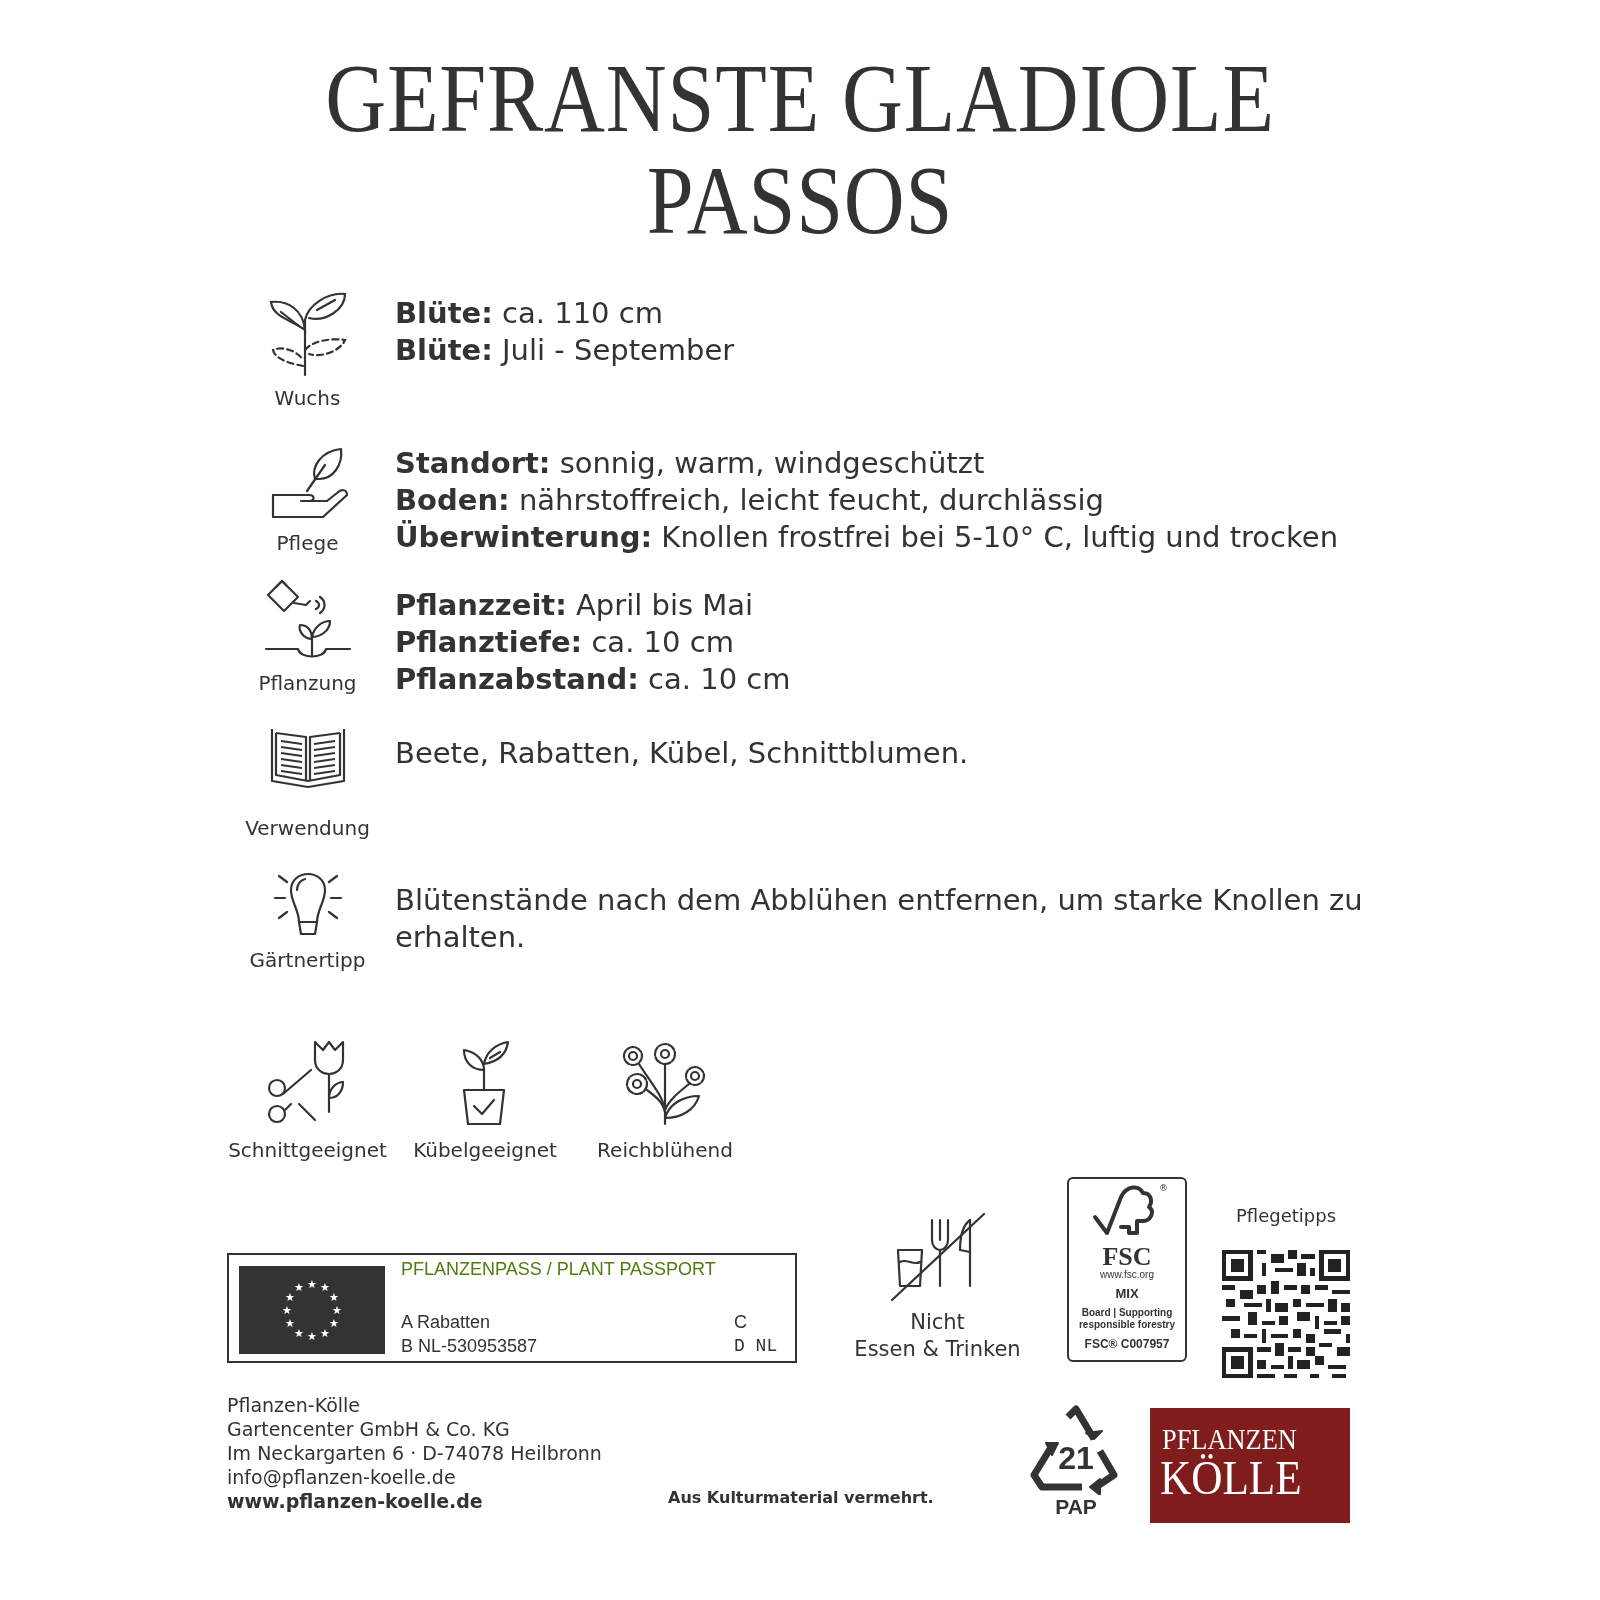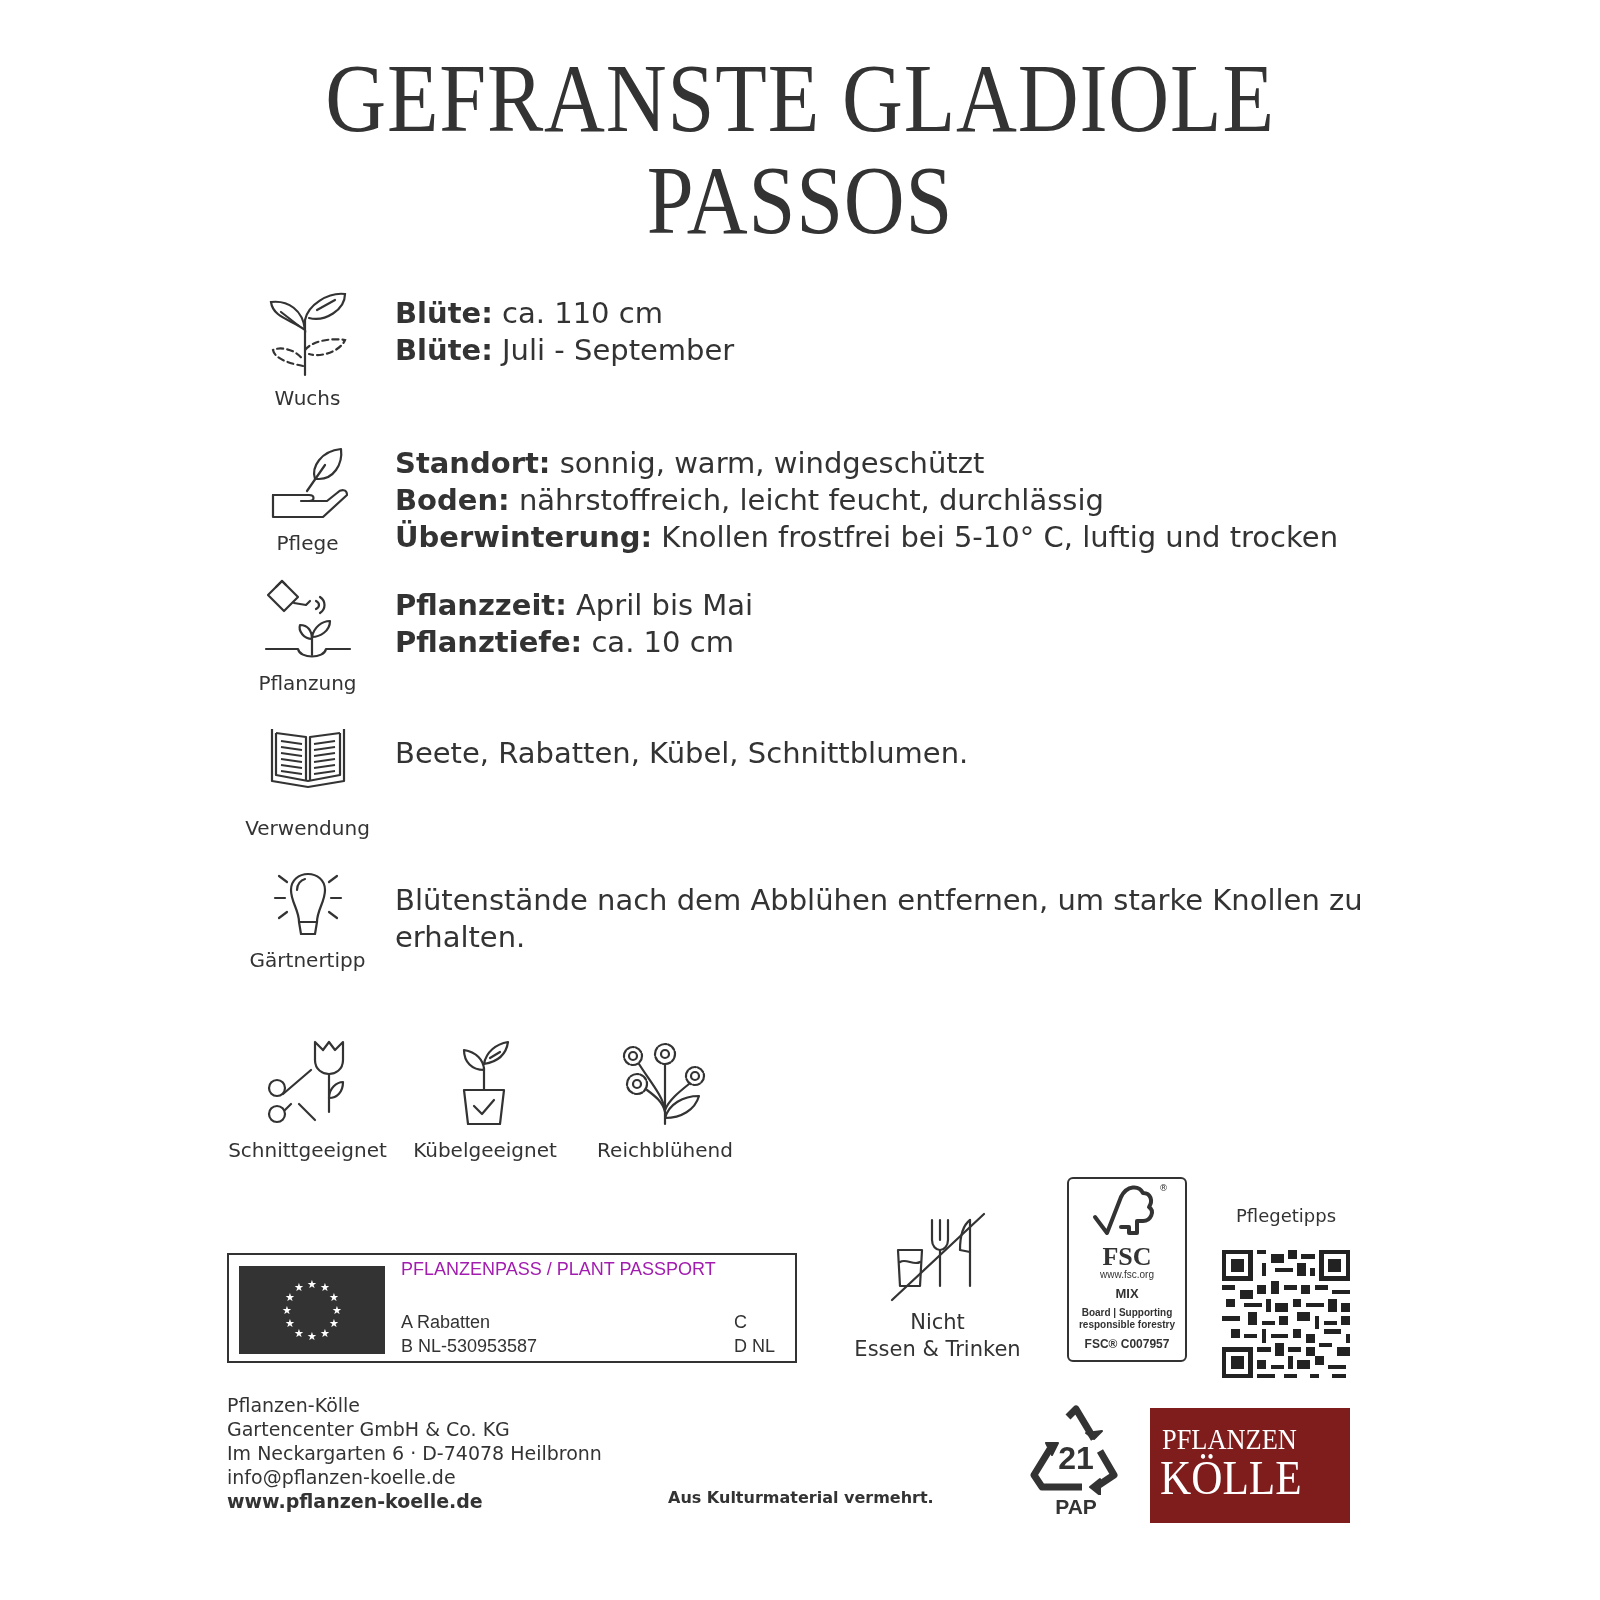--- a/index.html
+++ b/index.html
@@ -17,26 +17,26 @@
   .icon-label { display:block; font-size:20px; color:#333; margin-top:6px; text-align:center; white-space:nowrap;}
   .text-col { position:absolute; left:155px; font-size:29px; line-height:37px; color:#333; white-space:nowrap; }
   .text-col b { font-weight:bold; }
 
   .feat { position:absolute; top:1040px; text-align:center; }
   .feat .icon-label { font-size:20px; margin-top:8px; }
 
   .passport { position:absolute; left:227px; top:1253px; width:570px; height:110px;
               border:2px solid #333; box-sizing:border-box; }
   .eu-flag { position:absolute; left:10px; top:11px; width:146px; height:88px; background:#333; }
-  .pp-title { position:absolute; left:172px; top:4px; font-size:18px; color:#a21caf;
+  .pp-title { position:absolute; left:172px; top:4px; font-size:18px; color:#4d7c0f;
               font-family:"Liberation Sans", sans-serif; }
   .pp-a { position:absolute; left:172px; top:57px; font-size:18px; font-family:"Liberation Sans", sans-serif;}
   .pp-b { position:absolute; left:172px; top:81px; font-size:18px; font-family:"Liberation Sans", sans-serif;}
   .pp-c { position:absolute; left:505px; top:57px; font-size:18px; font-family:"Liberation Sans", sans-serif;}
-  .pp-d { position:absolute; left:505px; top:81px; font-size:18px; font-family:Liberation Sans, sans-serif;}
+  .pp-d { position:absolute; left:505px; top:81px; font-size:18px; font-family:Liberation Mono, monospace;}
 
   .noeat { position:absolute; left:850px; top:1210px; width:175px; text-align:center; }
   .noeat .lbl { font-size:21px; line-height:27px; color:#333; }
 
   .fsc { position:absolute; left:1067px; top:1177px; width:120px; height:185px;
          border:2px solid #333; border-radius:6px; box-sizing:border-box; text-align:center;
          font-family:"Liberation Sans", sans-serif; }
   .fsc .fsc-logo { font-family:"Liberation Serif", serif; font-weight:bold; font-size:26px; line-height:24px; margin-top:0px; }
   .fsc .fsc-url { font-size:10px; }
   .fsc .fsc-mix { font-size:13px; font-weight:bold; margin-top:6px; }
@@ -112,20 +112,21 @@
       <path d="M52 80 L52 58"></path>
       <path d="M52 64 C44 64 38 56 40 50 C48 50 52 56 52 64"></path>
       <path d="M52 62 C54 52 62 46 70 46 C70 56 60 62 52 62"></path>
       <path d="M6 74 L38 74 C40 84 64 84 66 74 L90 74"></path>
     </svg>
     <span class="icon-label">Pflanzung</span>
   </div>
   <div class="text-col" style="top:12px;">
     <div><b>Pflanzzeit:</b><span> April bis Mai</span></div>
     <div><b>Pflanztiefe:</b><span> ca. 10 cm</span></div>
+    <div><b>Pflanzabstand:</b><span> ca. 10 cm</span></div>
   </div>
 </div>
 
 <div class="row" style="top:725px;height:110px;">
   <div class="icon-col">
     <svg width="80" height="64" viewBox="0 0 80 64" fill="none" stroke="#333" stroke-width="2.2" stroke-linejoin="round">
       <path d="M4 4 L4 56 L40 62 L76 56 L76 4"></path>
       <path d="M8 8 L8 50 L40 56 L72 50 L72 8"></path>
       <path d="M8 8 L38 12 L38 56"></path>
         <path d="M72 8 L42 12 L42 56"></path>

